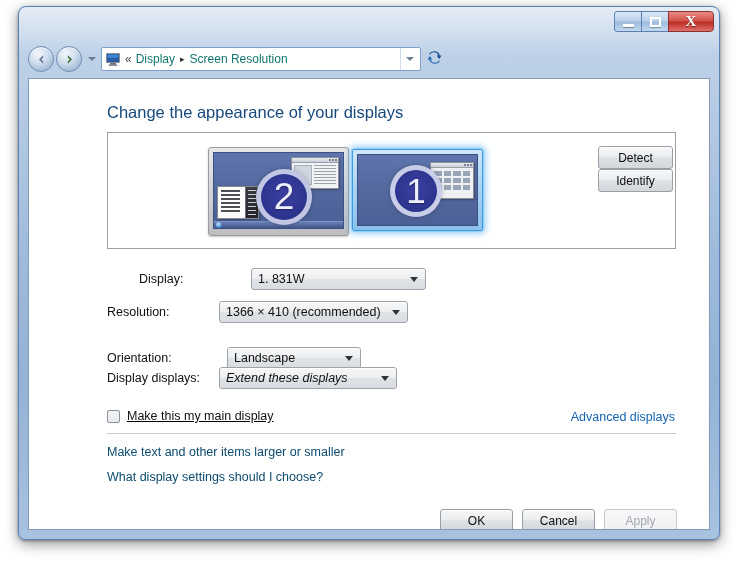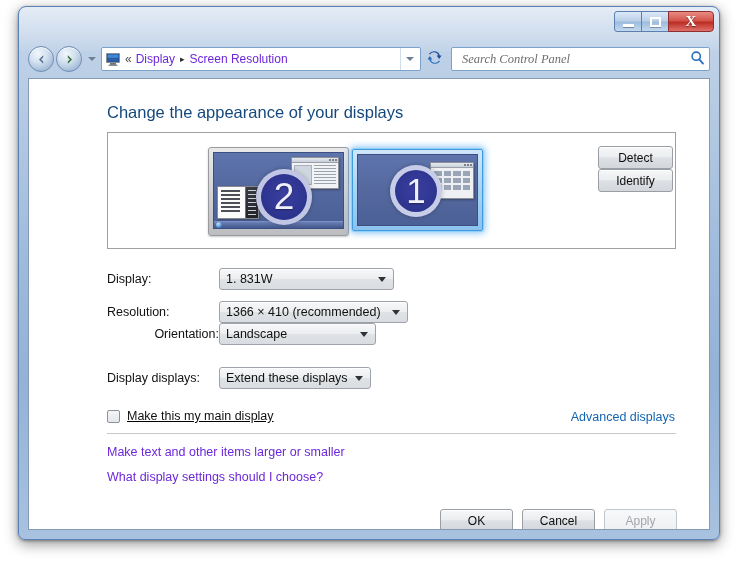--- a/index.html
+++ b/index.html
@@ -122,21 +122,21 @@
     position: relative;
   }
   #addr-icon { width: 16px; height: 16px; flex: 0 0 16px; margin-right: 3px; }
   .crumbs {
     display: flex; align-items: center;
     font-size: 12px; color: #1b1b1b;
     flex: 1; overflow: hidden; white-space: nowrap;
   }
   .crumb-sep-dbl { color: #4a4a4a; margin: 0 4px 0 1px; font-size: 12px; }
   .crumb-sep { color: #2b2b2b; margin: 0 5px; font-size: 9px; }
-  .crumb { color: #6d28d9; }
+  .crumb { color: #0f766e; }
   #addr-chevron {
     width: 18px; height: 22px;
     display:flex; align-items:center; justify-content:center;
     border-left: 1px solid #cfdcea;
   }
   #refresh-btn {
     width: 24px; height: 24px;
     margin-left: 1px;
     display: flex; align-items: center; justify-content: center;
     border: 1px solid transparent;
@@ -382,34 +382,34 @@
   .combo .arrow {
     position: absolute; right: 7px; top: 50%;
     margin-top: -2px;
     width:0; height:0;
     border-left: 4.5px solid transparent;
     border-right: 4.5px solid transparent;
     border-top: 5px solid #2f3237;
   }
 
   #row-display   { left: 78px; top: 189px; }
-  #row-display .form-label { width: 112px; }
+  #row-display .form-label { width: 112px; margin-left: 32px; }
   #row-display .combo { width: 175px; }
 
   #row-resolution   { left: 78px; top: 222px; }
   #row-resolution .form-label { width: 112px; }
   #row-resolution .combo { width: 189px; }
 
-  #row-orientation   { left: 78px; top: 244px; text-align: right; }
+  #row-orientation   { left: 78px; top: 268px; }
   #row-orientation .form-label { width: 112px; }
-  #row-orientation .combo { width: 157px; }
+  #row-orientation .combo { width: 134px; margin-left: 8px; }
 
   #row-multiple   { left: 78px; top: 288px; }
   #row-multiple .form-label { width: 112px; }
-  #row-multiple .combo { width: 152px; }
+  #row-multiple .combo { width: 178px; font-style: italic; }
 
   
   #row-mainDisplay {
     position: absolute; left: 78px; top: 330px;
     display: flex; align-items: center; text-decoration: underline;
   }
   #main-display-checkbox {
     width: 13px; height: 13px;
     border: 1px solid #8d9299;
     border-radius: 2px;
@@ -428,21 +428,21 @@
 
   #separator {
     position: absolute;
     left: 78px; top: 354px;
     width: 569px; height: 1px;
     background: #c8c8c8;
   }
 
   .page-link {
     position: absolute; left: 78px;
-    font-size: 12.5px; color: #6d28d9;
+    font-size: 12.5px; color: #0c4a6e;
     text-decoration: none; cursor: pointer;
     white-space: nowrap;
   }
   #link-text-size { top: 366px; }
   #link-what-settings { top: 391px; text-align: center; }
 
   
   #footer-buttons {
     position: absolute;
     left: 0; right: 0; top: 430px;
@@ -518,29 +518,20 @@
         <span>
           <svg width="17" height="17" viewBox="0 0 17 17">
             <path d="M4 5.5 A4.6 4.6 0 0 1 12.4 6.6 L10.6 6.6 L13.2 10 L15.6 6.6 L13.9 6.6
                      A6.2 6.2 0 0 0 3.0 4.8 Z" fill="#1f4f96"></path>
             <path d="M13 11.5 A4.6 4.6 0 0 1 4.6 10.4 L6.4 10.4 L3.8 7 L1.4 10.4 L3.1 10.4
                      A6.2 6.2 0 0 0 14 12.2 Z" fill="#2a6fbd"></path>
           </svg>
         </span>
       </div>
 
-      <div id="searchbox">
-        <input id="search-input" type="text" placeholder="Search Control Panel" style="">
-        <span>
-          <svg width="15" height="15" viewBox="0 0 15 15">
-            <circle cx="6.2" cy="6.2" r="4.1" fill="none" stroke="#2a6fbd" stroke-width="1.6"></circle>
-            <line x1="9.3" y1="9.3" x2="13" y2="13.6" stroke="#2a6fbd" stroke-width="1.8" stroke-linecap="round"></line>
-          </svg>
-        </span>
-      </div>
     </div>
 
     <div id="client">
 
       <div id="page-heading">Change the appearance of your displays</div>
 
       <div id="preview-box">
 
         <div class="monitor" id="monitor2">
           <div id="monitor2-screen">

